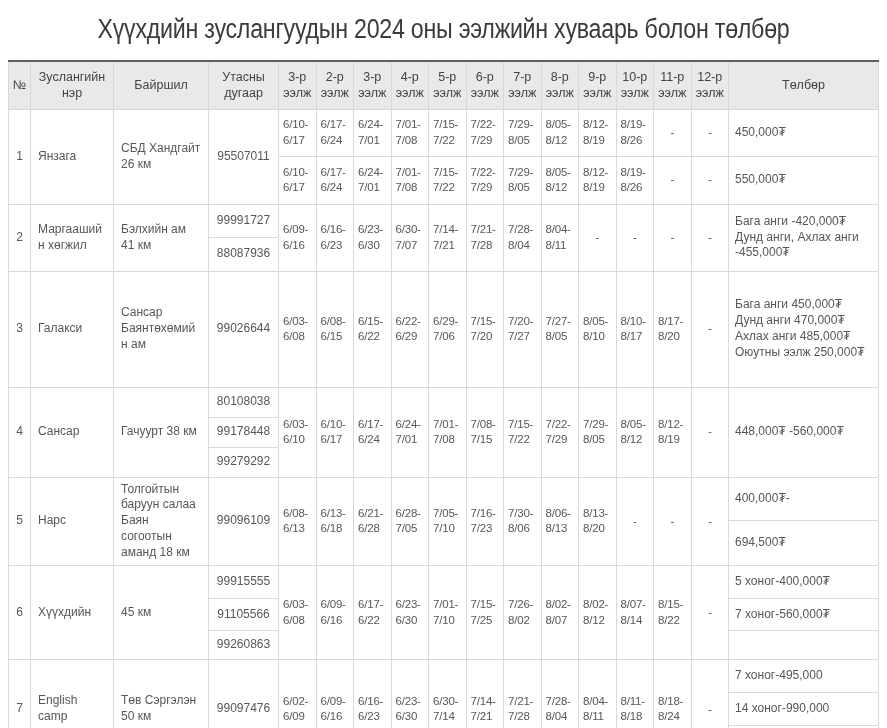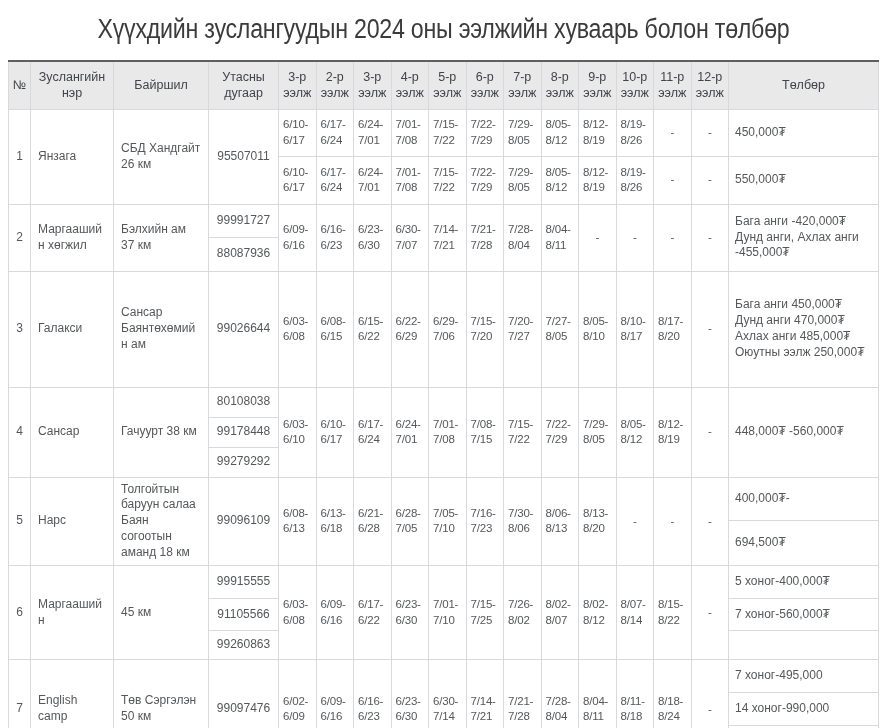--- a/index.html
+++ b/index.html
@@ -133,21 +133,21 @@
           <td class="c-shift">8/05-8/12</td>
           <td class="c-shift">8/12-8/19</td>
           <td class="c-shift">8/19-8/26</td>
           <td class="c-shift dash">-</td>
           <td class="c-shift dash">-</td>
           <td class="c-fee">550,000₮</td>
         </tr>
         <tr style="height: 33px;">
           <td class="c-no" rowspan="2">2</td>
           <td class="c-name" rowspan="2">Маргаашийн хөгжил</td>
-          <td class="c-loc" rowspan="2">Бэлхийн ам 37 км</td>
+          <td class="c-loc" rowspan="2">Бэлхийн ам 41 км</td>
           <td class="c-phone">99991727</td>
           <td class="c-shift" rowspan="2">6/09-6/16</td>
           <td class="c-shift" rowspan="2">6/16-6/23</td>
           <td class="c-shift" rowspan="2">6/23-6/30</td>
           <td class="c-shift" rowspan="2">6/30-7/07</td>
           <td class="c-shift" rowspan="2">7/14-7/21</td>
           <td class="c-shift" rowspan="2">7/21-7/28</td>
           <td class="c-shift" rowspan="2">7/28-8/04</td>
           <td class="c-shift" rowspan="2">8/04-8/11</td>
           <td class="c-shift dash" rowspan="2">-</td>
@@ -220,21 +220,21 @@
           <td class="c-shift dash" rowspan="2">-</td>
           <td class="c-shift dash" rowspan="2">-</td>
           <td class="c-shift dash" rowspan="2">-</td>
           <td class="c-fee">400,000₮-</td>
         </tr>
         <tr style="height: 43px;">
           <td class="c-fee">694,500₮</td>
         </tr>
         <tr style="height: 28px;">
           <td class="c-no" rowspan="3">6</td>
-          <td class="c-name" rowspan="3">Маргаашийн</td>
+          <td class="c-name" rowspan="3">Хүүхдийн</td>
           <td class="c-loc" rowspan="3">45 км</td>
           <td class="c-phone">99915555</td>
           <td class="c-shift" rowspan="3">6/03-6/08</td>
           <td class="c-shift" rowspan="3">6/09-6/16</td>
           <td class="c-shift" rowspan="3">6/17-6/22</td>
           <td class="c-shift" rowspan="3">6/23-6/30</td>
           <td class="c-shift" rowspan="3">7/01-7/10</td>
           <td class="c-shift" rowspan="3">7/15-7/25</td>
           <td class="c-shift" rowspan="3">7/26-8/02</td>
           <td class="c-shift" rowspan="3">8/02-8/07</td>

